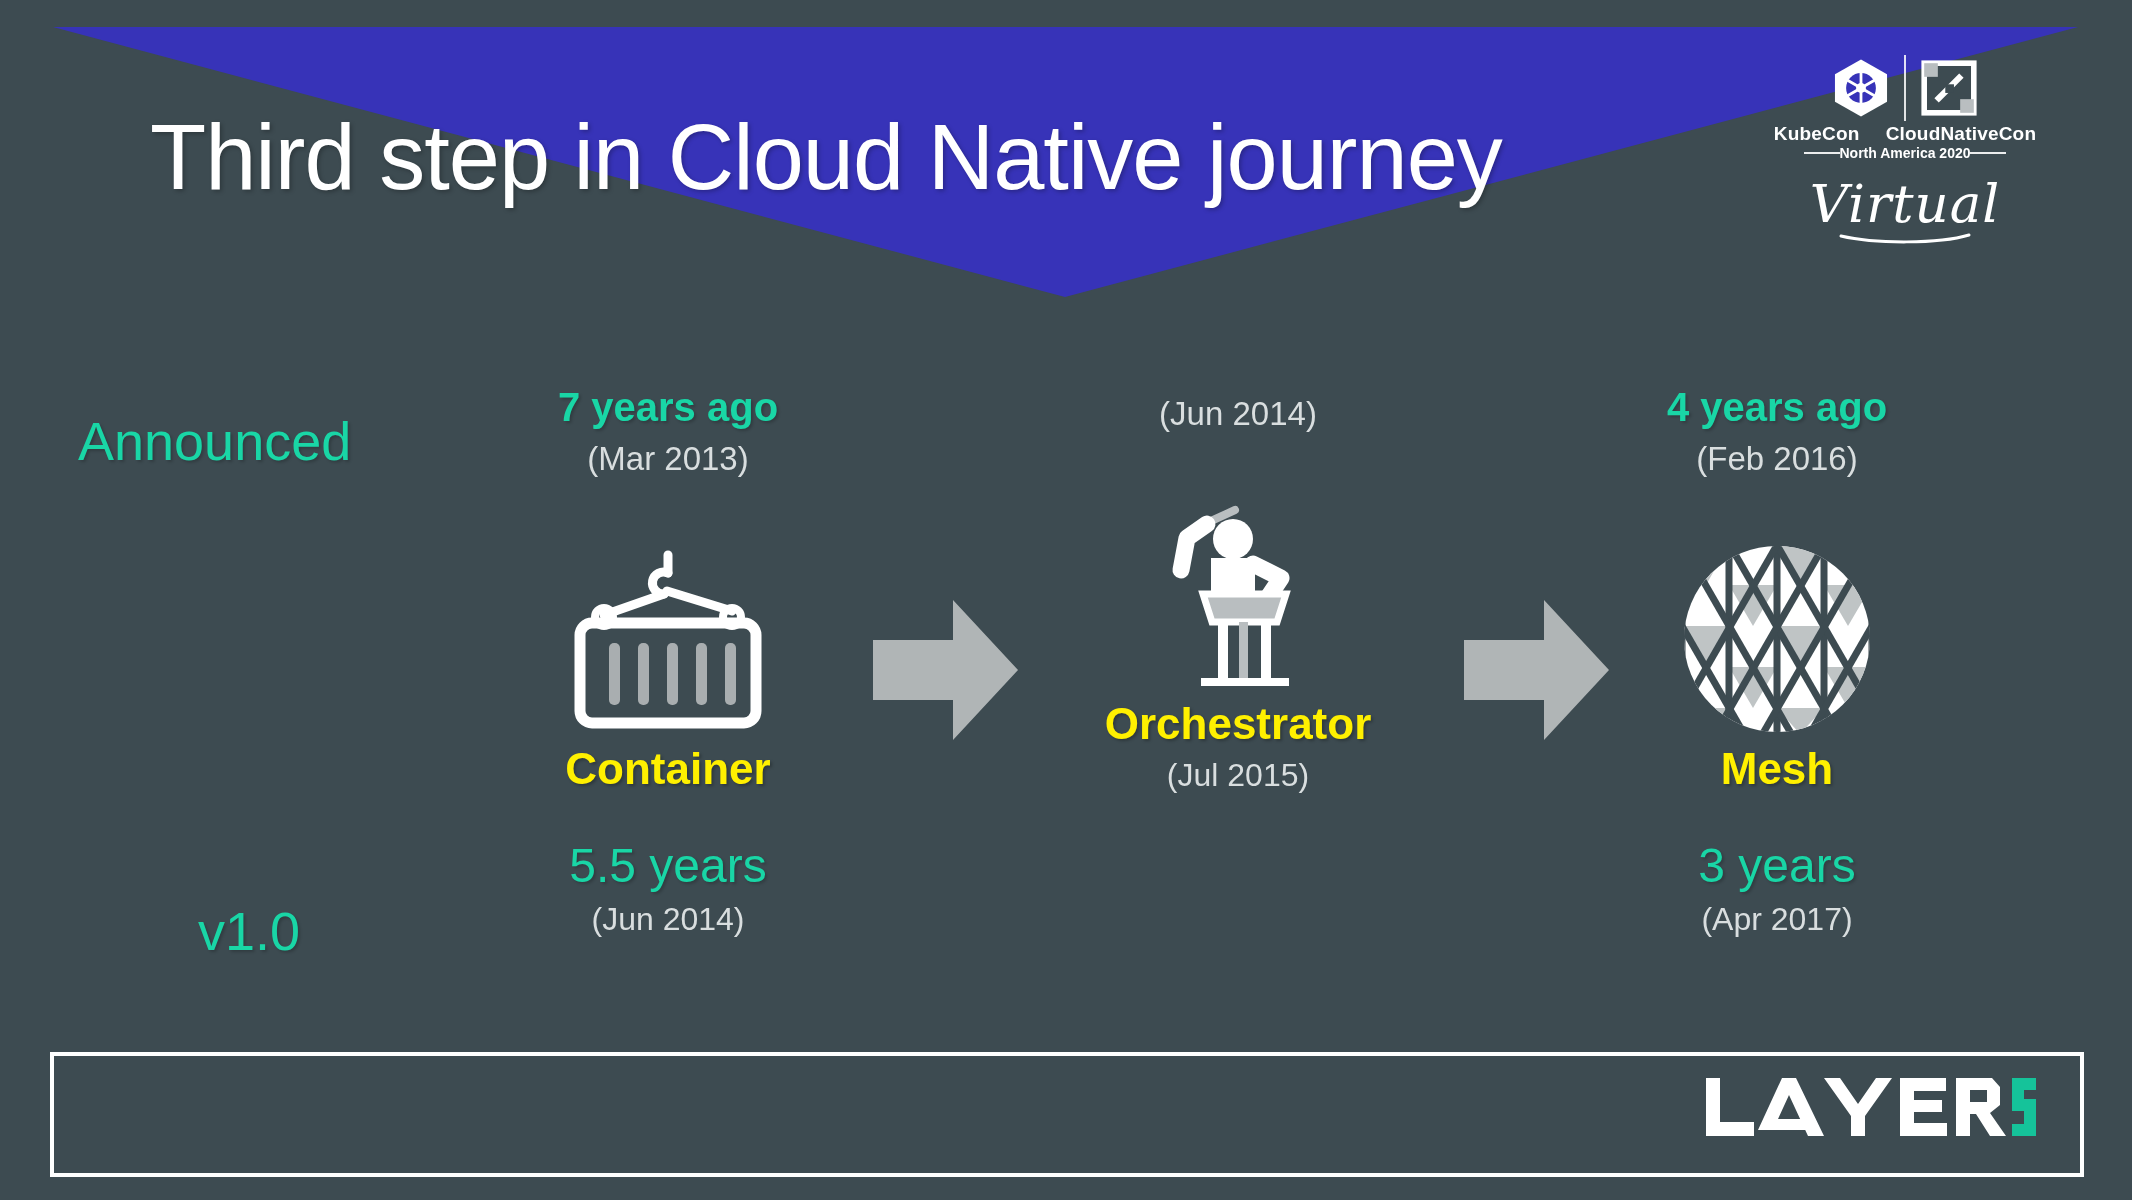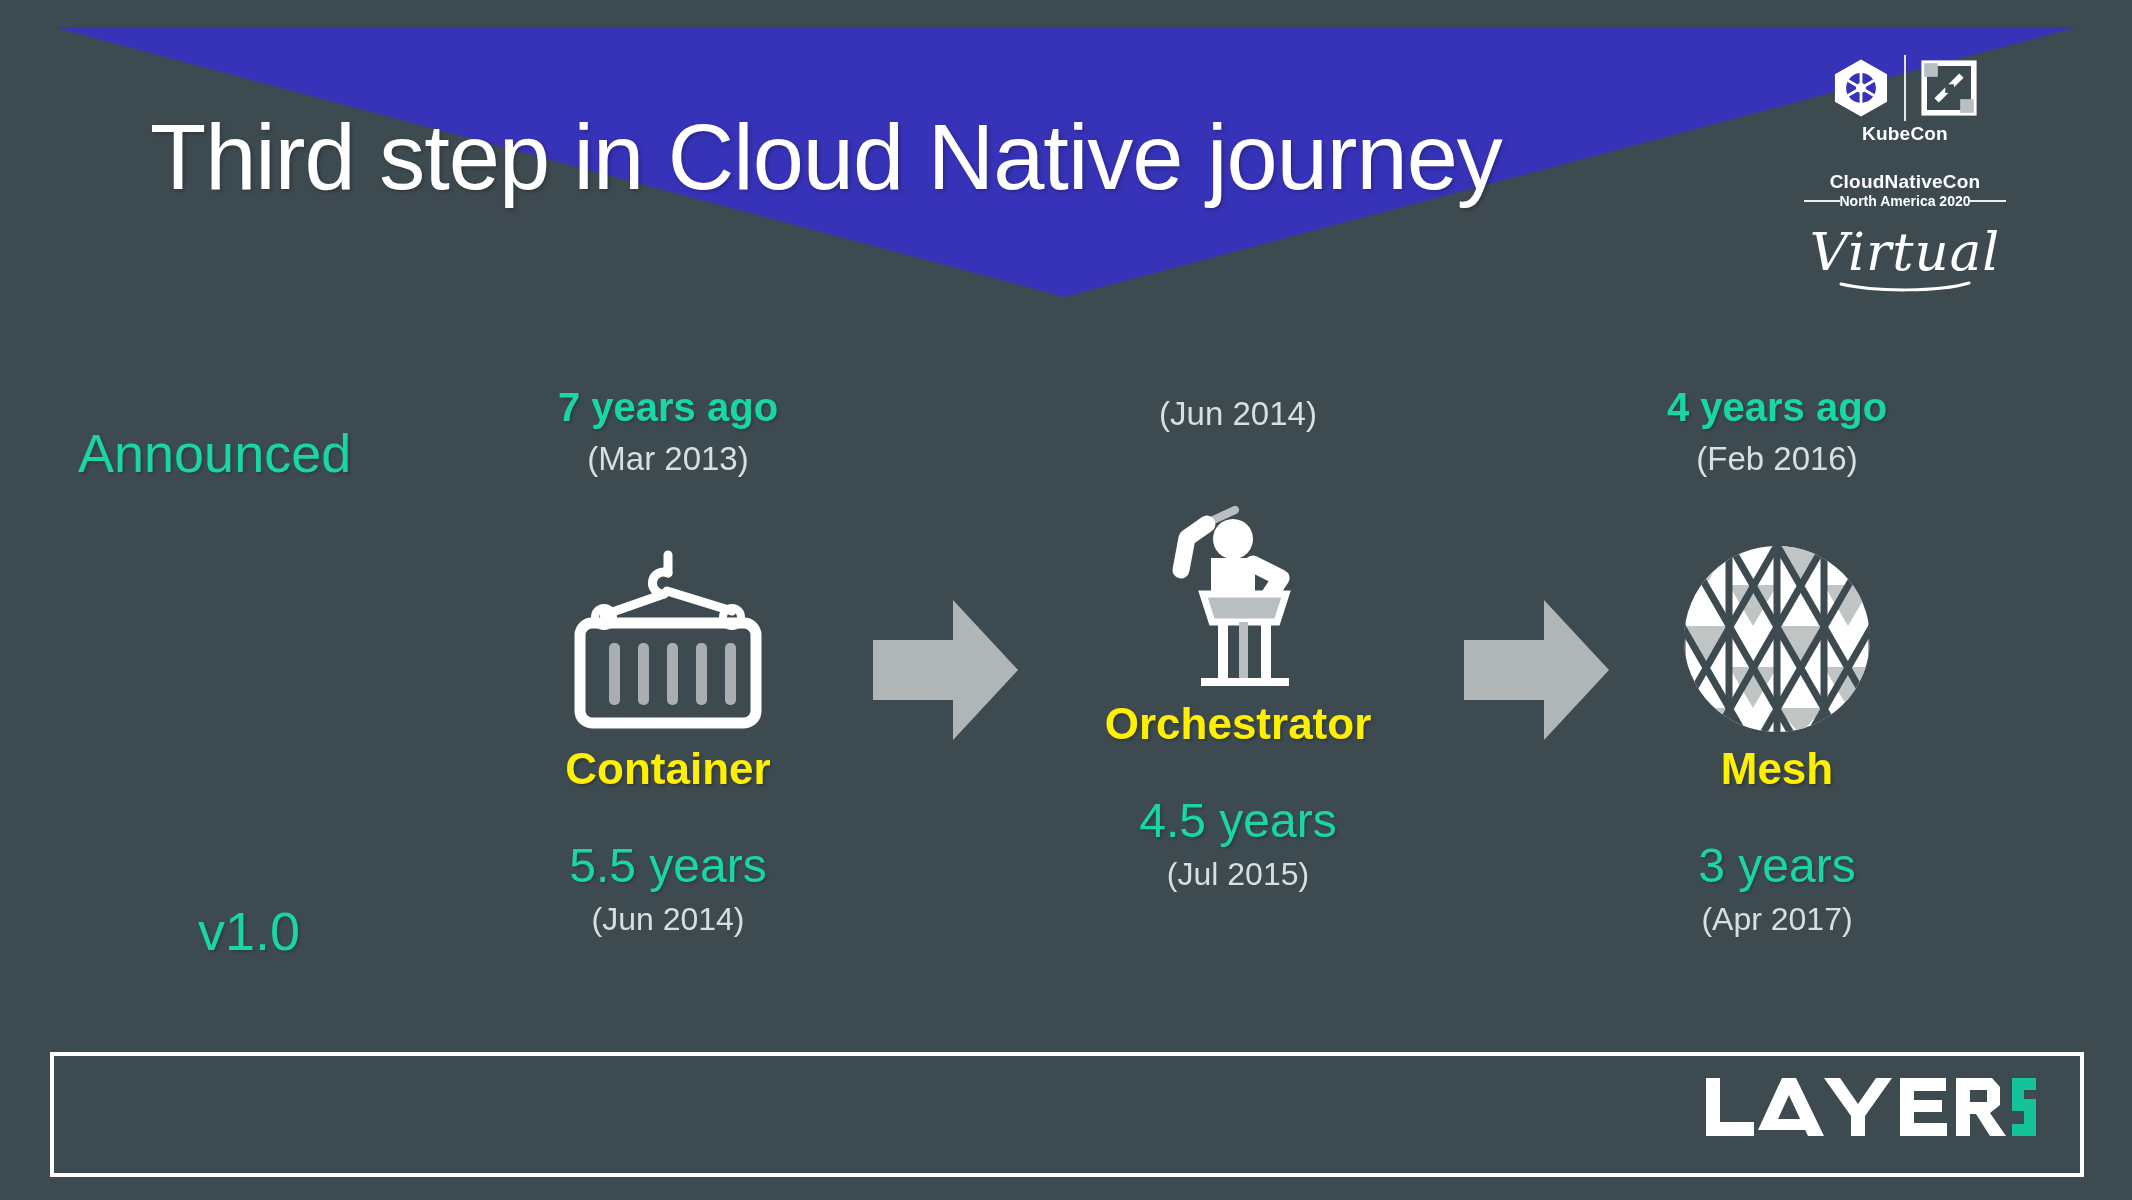--- a/index.html
+++ b/index.html
@@ -38,21 +38,20 @@
     left:1760px; top:55px;
     width:290px; height:180px;
     text-align:center;
   }
   .kc-row { display:flex; align-items:center; justify-content:center; gap:12px; }
   .kc-mark { width:62px; height:62px; }
   .kc-divider { width:2px; height:66px; background:#ffffff; opacity:.85; }
   .kc-names {
     display:flex; align-items:center; justify-content:center; gap:26px;
     margin-top:2px;
-    flex-direction:column;
   }
   .kc-name {
     color:#ffffff; font-size:19px; font-weight:bold; letter-spacing:.2px;
   }
   .kc-sub {
     display:flex; align-items:center; justify-content:center; 
     text-align:right;
   }
   .kc-rule { width:36px; height:1.5px; background:#ffffff; opacity:.9; }
   .kc-sub-text { color:#ffffff; font-size:14px; font-weight:bold; }
@@ -69,21 +68,21 @@
 
   
   .row-label {
     position:absolute;
     color:#19d6a6;
     font-size:54px;
     font-weight:400;
     white-space:nowrap;
     text-shadow:2px 2px 3px rgba(0,0,0,.2);
   }
-  #label-announced { left:78px; top:422px; }
+  #label-announced { left:78px; top:410px; }
   #label-v10       { left:198px; top:900px; }
 
   
   .stage { position:absolute; top:385px; width:430px; text-align:center; }
   #stage-0 { left:453px; }
   #stage-1 { left:1023px; }
   #stage-2 { left:1562px; }
 
   .ago {
     color:#19d6a6;
@@ -252,21 +251,20 @@
 
         <polygon points="50,92 133,92 124,120 59,120" fill="#b9bec0" stroke="#ffffff" stroke-width="7"></polygon>
 
         <rect x="65" y="120" width="10" height="58" fill="#ffffff"></rect>
         <rect x="108" y="120" width="10" height="58" fill="#ffffff"></rect>
         <rect x="86" y="120" width="9" height="58" fill="#b9bec0"></rect>
         <rect x="48" y="176" width="88" height="8" fill="#ffffff"></rect>
       </svg>
     </div>
     <div class="stage-name">Orchestrator</div>
-    <div class="dur">4.5 years</div>
     <div class="dur-date">(Jul 2015)</div>
   </div>
 
   <svg class="arrow" id="arrow-1" viewBox="0 0 145 140">
     <polygon points="0,40 80,40 80,0 145,70 80,140 80,100 0,100" fill="#b0b5b6"></polygon>
   </svg>
 
   <div class="stage" id="stage-2">
     <div class="ago">4 years ago</div>
     <div class="ago-date">(Feb 2016)</div>

